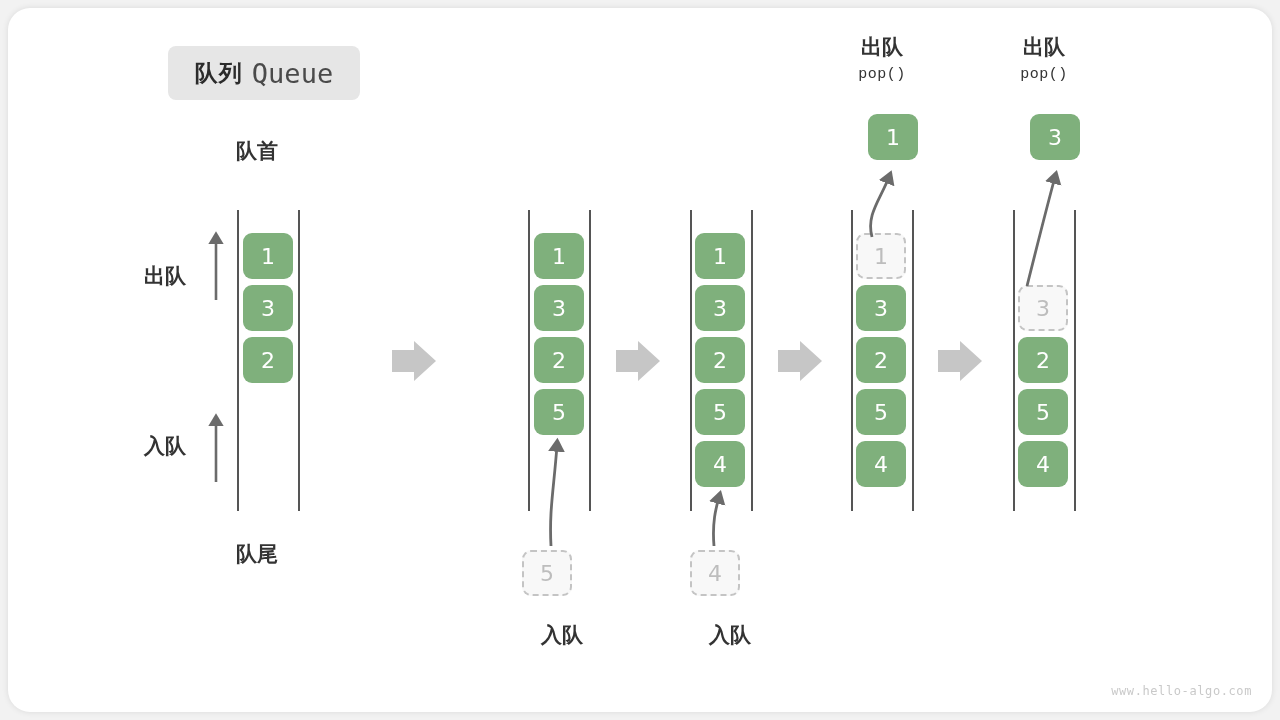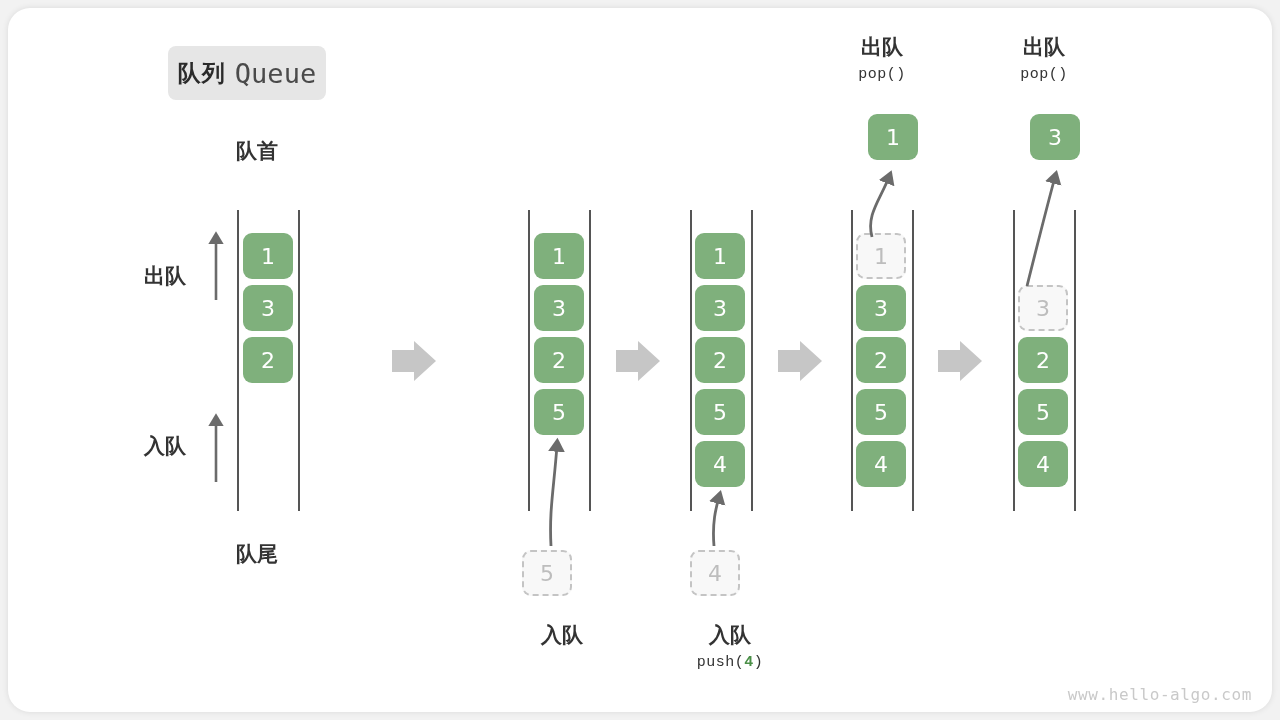--- a/index.html
+++ b/index.html
@@ -28,21 +28,21 @@
     background: #ffffff;
     border-radius: 22px;
     box-shadow: 0 0 6px rgba(0,0,0,0.10);
   }
 
   
   .title-badge {
     position: absolute;
     left: 168px;
     top: 46px;
-    width: 158px;
+    width: 192px;
     height: 54px;
     background: #e6e6e6;
     border-radius: 8px;
     display: flex;
     align-items: center;
     justify-content: center;
     gap: 9px;
   }
   .title-cn {
     font-size: 23px;
@@ -110,23 +110,23 @@
     color: #333333;
     display: block;
     letter-spacing: 0.5px;
   }
   .op-arg { color: #4a8f47; font-weight: bold; }
 
   
   .watermark {
     position: absolute;
     right: 28px;
-    bottom: 16px;
+    bottom: 22px;
     font-family: "DejaVu Sans Mono", "Liberation Mono", monospace;
-    font-size: 16px;
+    font-size: 12px;
     color: #c9c9c9;
     letter-spacing: 0.6px;
   }
 
   svg.overlay {
     position: absolute;
     left: 0;
     top: 0;
     width: 1280px;
     height: 720px;
@@ -156,21 +156,20 @@
   <div class="op-caption" style="left:968px; top:32px; width:152px;">
     <span class="op-cn">出队</span>
     <span class="op-code"><span>pop(</span><span class="op-arg"></span><span>)</span></span>
   </div>
 
   <div class="op-caption" style="left:482px; top:620px; width:160px;">
     <span class="op-cn">入队</span>
   </div>
   <div class="op-caption" style="left:650px; top:620px; width:160px;">
     <span class="op-cn">入队</span>
-    <span class="op-code"><span>push(</span><span class="op-arg">4</span><span>)</span></span>
   </div>
 
   <div class="rail" style="left:237px; top:210px; height:301px;"></div>
   <div class="rail" style="left:298px; top:210px; height:301px;"></div>
 
   <div class="rail" style="left:528px; top:210px; height:301px;"></div>
   <div class="rail" style="left:589px; top:210px; height:301px;"></div>
 
   <div class="rail" style="left:690px; top:210px; height:301px;"></div>
   <div class="rail" style="left:751px; top:210px; height:301px;"></div>

